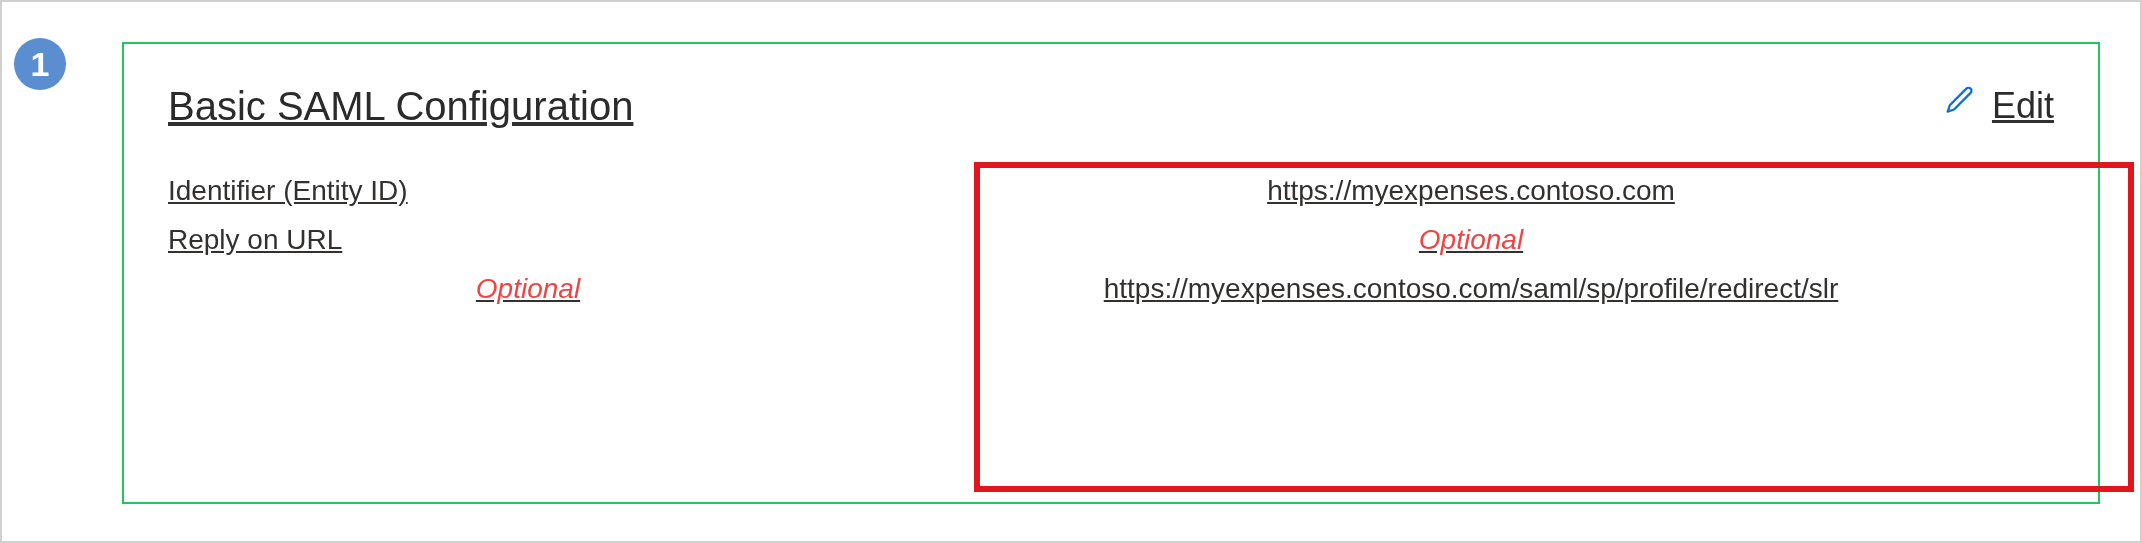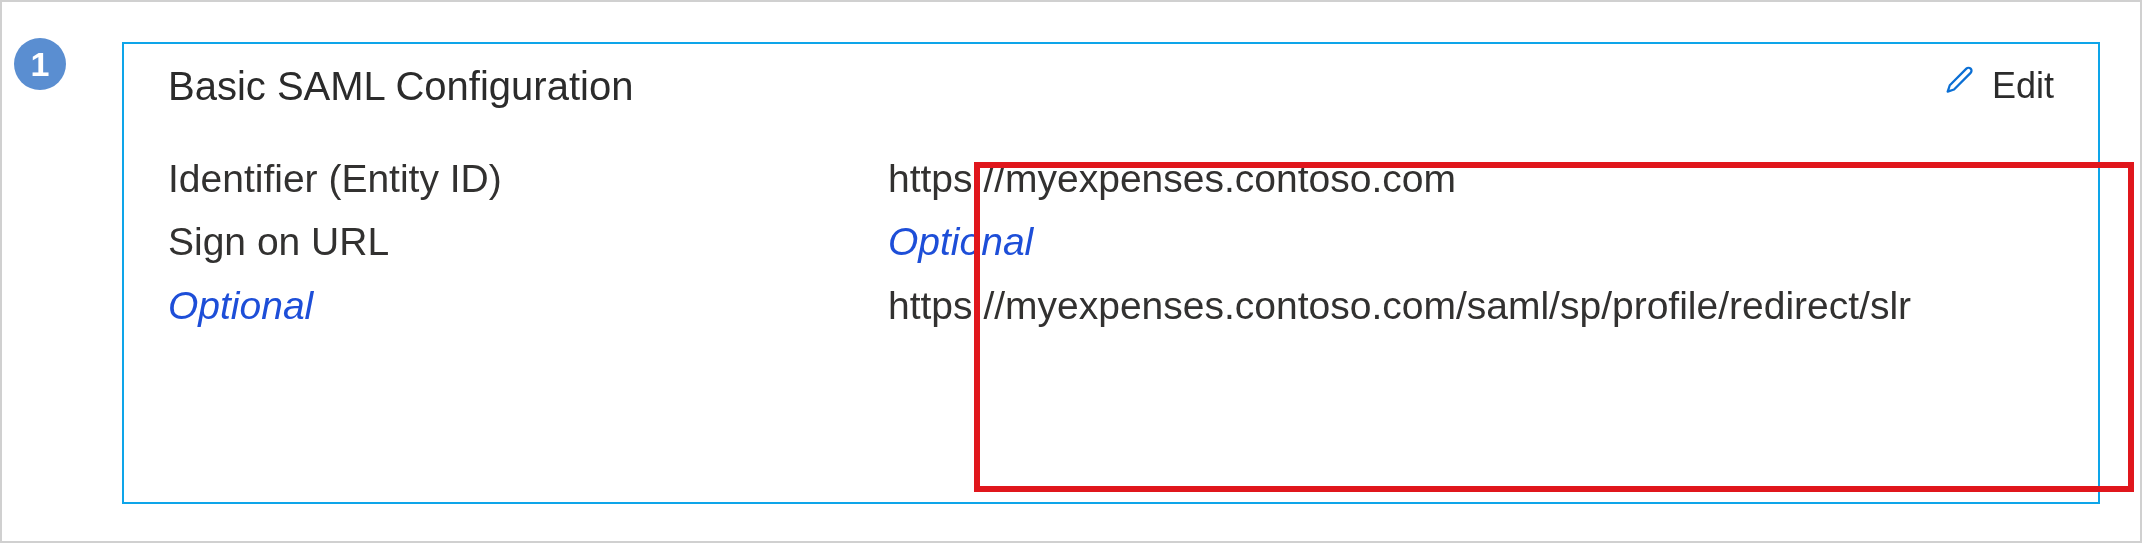--- a/index.html
+++ b/index.html
@@ -29,25 +29,26 @@
     background: #5a8ed1;
     color: #ffffff;
     font-size: 34px;
     font-weight: 600;
     display: flex;
     align-items: center;
     justify-content: center;
     line-height: 1;
   }
   .card {
-    border: 2px solid #0ea5e9;
+    border: 2px solid #22c55e;
     width: 100%;
     height: 462px;
-    padding: 20px 44px 20px 44px;
+    padding: 40px 44px 20px 44px;
     position: relative;
+    text-decoration: underline;
   }
   .card-header {
     display: flex;
     justify-content: space-between;
     align-items: flex-start;
   }
   .card-title {
     font-size: 40px;
     font-weight: 400;
     color: #2b2b2b;
@@ -59,27 +60,27 @@
     cursor: pointer;
     font-size: 36px;
     color: #2b2b2b;
   }
   .edit-btn svg { width: 34px; height: 34px; }
   .rows {
     margin-top: 44px;
     display: grid;
     grid-template-columns: 720px 1fr;
     row-gap: 12px;
-    font-size: 39px;
+    font-size: 28px;
     line-height: 1.32;
     align-items: start;
   }
   .label { color: #323130; }
-  .value { color: #323130; white-space: nowrap; overflow: hidden; }
-  .optional { color: #1d4ed8; font-style: italic; }
+  .value { color: #323130; white-space: nowrap; overflow: hidden; text-align: center; }
+  .optional { color: #ef4444; font-style: italic; }
   .highlight-box {
     position: absolute;
     border: 6px solid #e0161c;
     left: 850px;
     top: 118px;
     width: 1160px;
     height: 330px;
     pointer-events: none;
   }
 </style>
@@ -104,21 +105,21 @@
         </span>
         <span>Edit</span>
       </div>
     </div>
 
     <div class="rows">
       <div class="label">Identifier (Entity ID)</div>
       <div class="value">https://myexpenses.contoso.com</div>
 
 
-      <div class="label">Sign on URL</div>
+      <div class="label">Reply on URL</div>
       <div class="value optional">Optional</div>
 
       <div class="value optional">Optional</div>
 
       <div class="value">https://myexpenses.contoso.com/saml/sp/profile/redirect/slr</div>
     </div>
 
     <div class="highlight-box"></div>
   </div>
 

